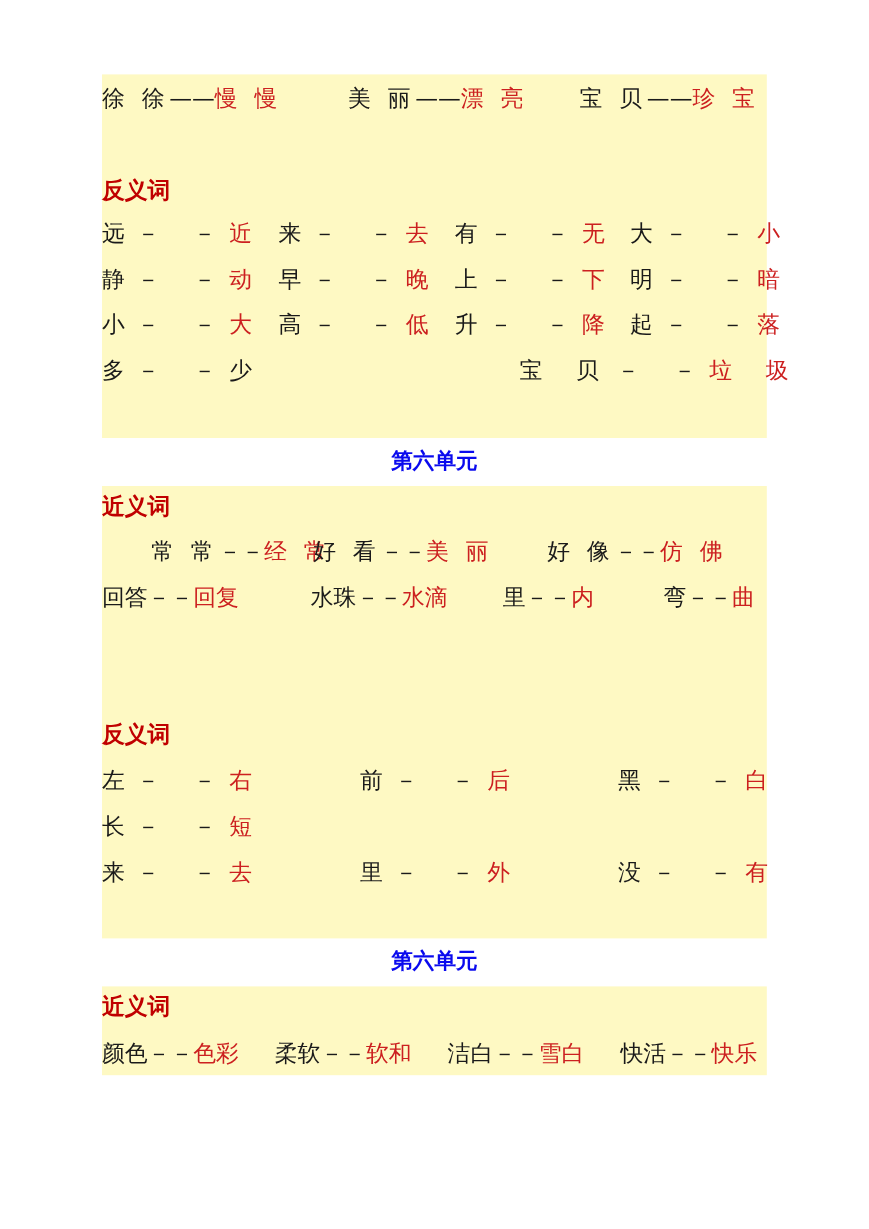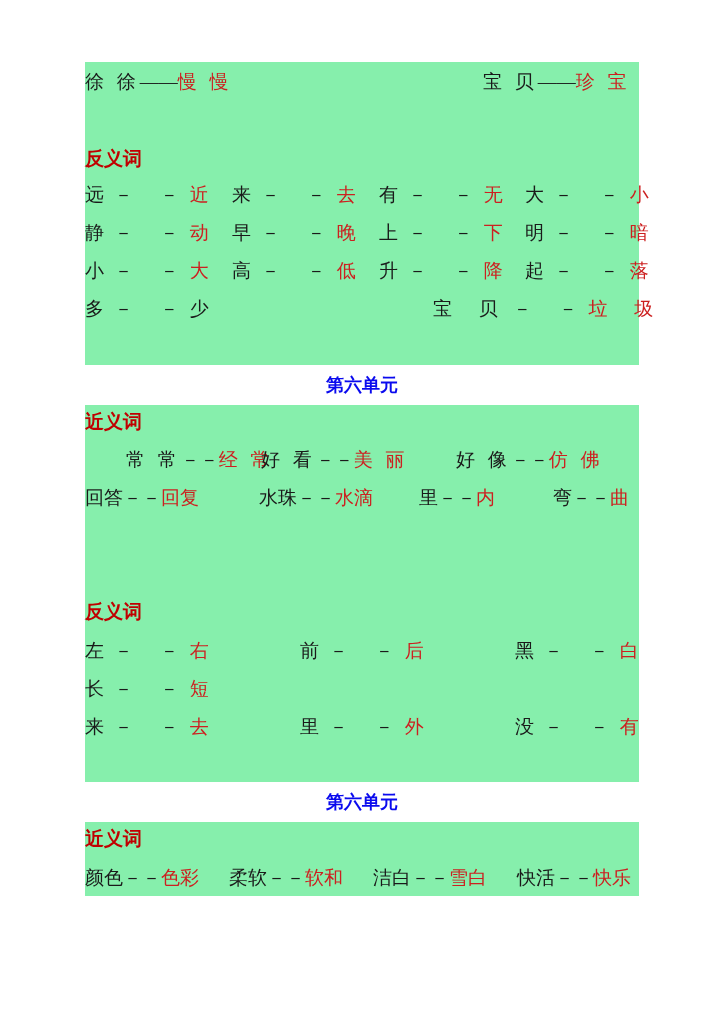--- a/index.html
+++ b/index.html
@@ -1,35 +1,38 @@
 <!DOCTYPE html>
 <html><head>
 <meta charset="utf-8">
 <style>
   html, body { margin: 0; padding: 0; background: #ffffff; }
   body { width: 724px; height: 1024px; position: relative; overflow: hidden;
          font-family: "DejaVu Sans", "Liberation Sans", sans-serif; color: #1a1a1a; }
-  .panel { position: absolute; left: 85px; width: 554px; background: #86efac; font-family: Liberation Serif, serif; }
+  .panel { position: absolute; left: 85px; width: 554px; background: #fef9c3; }
   .row { position: absolute; left: 0; width: 554px; height: 30px; font-size: 19px; line-height: 30px; white-space: nowrap; }
   .cell { position: absolute; top: 0; }
   .w { color: #1a1a1a; }
   .d { color: #1a1a1a; }
   .r { color: #cc2020; }
   .sec { position: absolute; left: 0; font-size: 19px; font-weight: bold; color: #c00000; line-height: 26px; }
   .unit { position: absolute; left: 0; width: 724px; text-align: center; font-size: 18px; font-weight: bold; color: #0a0aee; line-height: 26px; }
   .sp { letter-spacing: 4px; }
   .sp2 { letter-spacing: 11px; }
 </style>
 </head>
 <body>
 
 <div class="panel" style="top:62px;height:303px;">
   <div class="row" style="top:5px;">
     <span class="cell" style="left:0;">
       <span class="w sp">徐 徐</span><span class="d">——</span><span class="r sp">慢 慢</span>
+    </span>
+    <span class="cell" style="left:205px;">
+      <span class="w sp">美 丽</span><span class="d">——</span><span class="r sp">漂 亮</span>
     </span>
     <span class="cell" style="left:398px;">
       <span class="w sp">宝 贝</span><span class="d">——</span><span class="r sp">珍 宝</span>
     </span>
   </div>
 
   <div class="sec" style="top:84px;">反义词</div>
 
   <div class="row" style="top:118px;">
     <span class="cell" style="left:0;"><span class="w">远</span><span class="d sp2" style="margin-left:10px;">－ －</span><span class="r">近</span></span>

